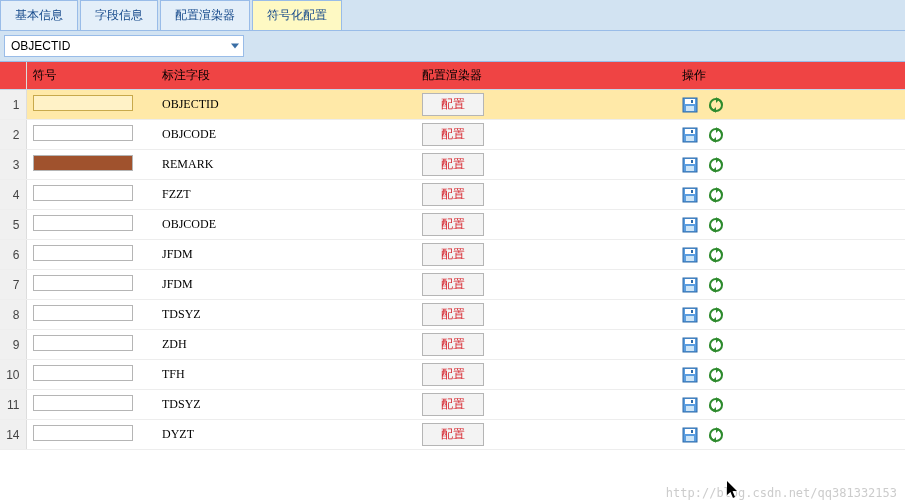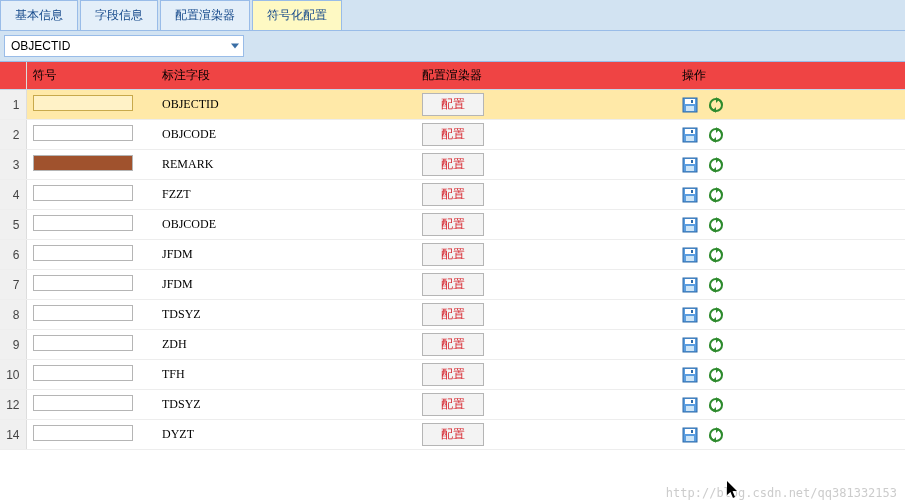--- a/index.html
+++ b/index.html
@@ -229,21 +229,21 @@
               <rect x="4" y="9" width="8" height="5" fill="#cde5f7"></rect>
               <rect x="9" y="3" width="2" height="3" fill="#2c6aa8"></rect>
             </svg></span><span class="icon icon-refresh"><svg viewBox="0 0 16 16">
               <path d="M8 2 A6 6 0 1 1 2 8" fill="none" stroke="#2e8b2e" stroke-width="2"></path>
               <path d="M8 0 L11 3 L8 6 Z" fill="#2e8b2e"></path>
               <path d="M8 14 A6 6 0 1 1 14 8" fill="none" stroke="#2e8b2e" stroke-width="2"></path>
               <path d="M8 16 L5 13 L8 10 Z" fill="#2e8b2e"></path>
             </svg></span></td>
       </tr>
       <tr>
-        <td class="col-num">12</td>
+        <td class="col-num">11</td>
         <td class="col-symbol"><span class="symbol-box"></span></td>
         <td class="col-label">TDSYZ</td>
         <td class="col-renderer"><span class="config-btn">配置</span></td>
         <td class="col-action"><span class="icon icon-disk"><svg viewBox="0 0 16 16">
               <rect x="1" y="1" width="14" height="14" fill="#5a9de0" stroke="#2c6aa8"></rect>
               <rect x="3" y="2" width="10" height="5" fill="#fff"></rect>
               <rect x="4" y="9" width="8" height="5" fill="#cde5f7"></rect>
               <rect x="9" y="3" width="2" height="3" fill="#2c6aa8"></rect>
             </svg></span><span class="icon icon-refresh"><svg viewBox="0 0 16 16">
               <path d="M8 2 A6 6 0 1 1 2 8" fill="none" stroke="#2e8b2e" stroke-width="2"></path>

